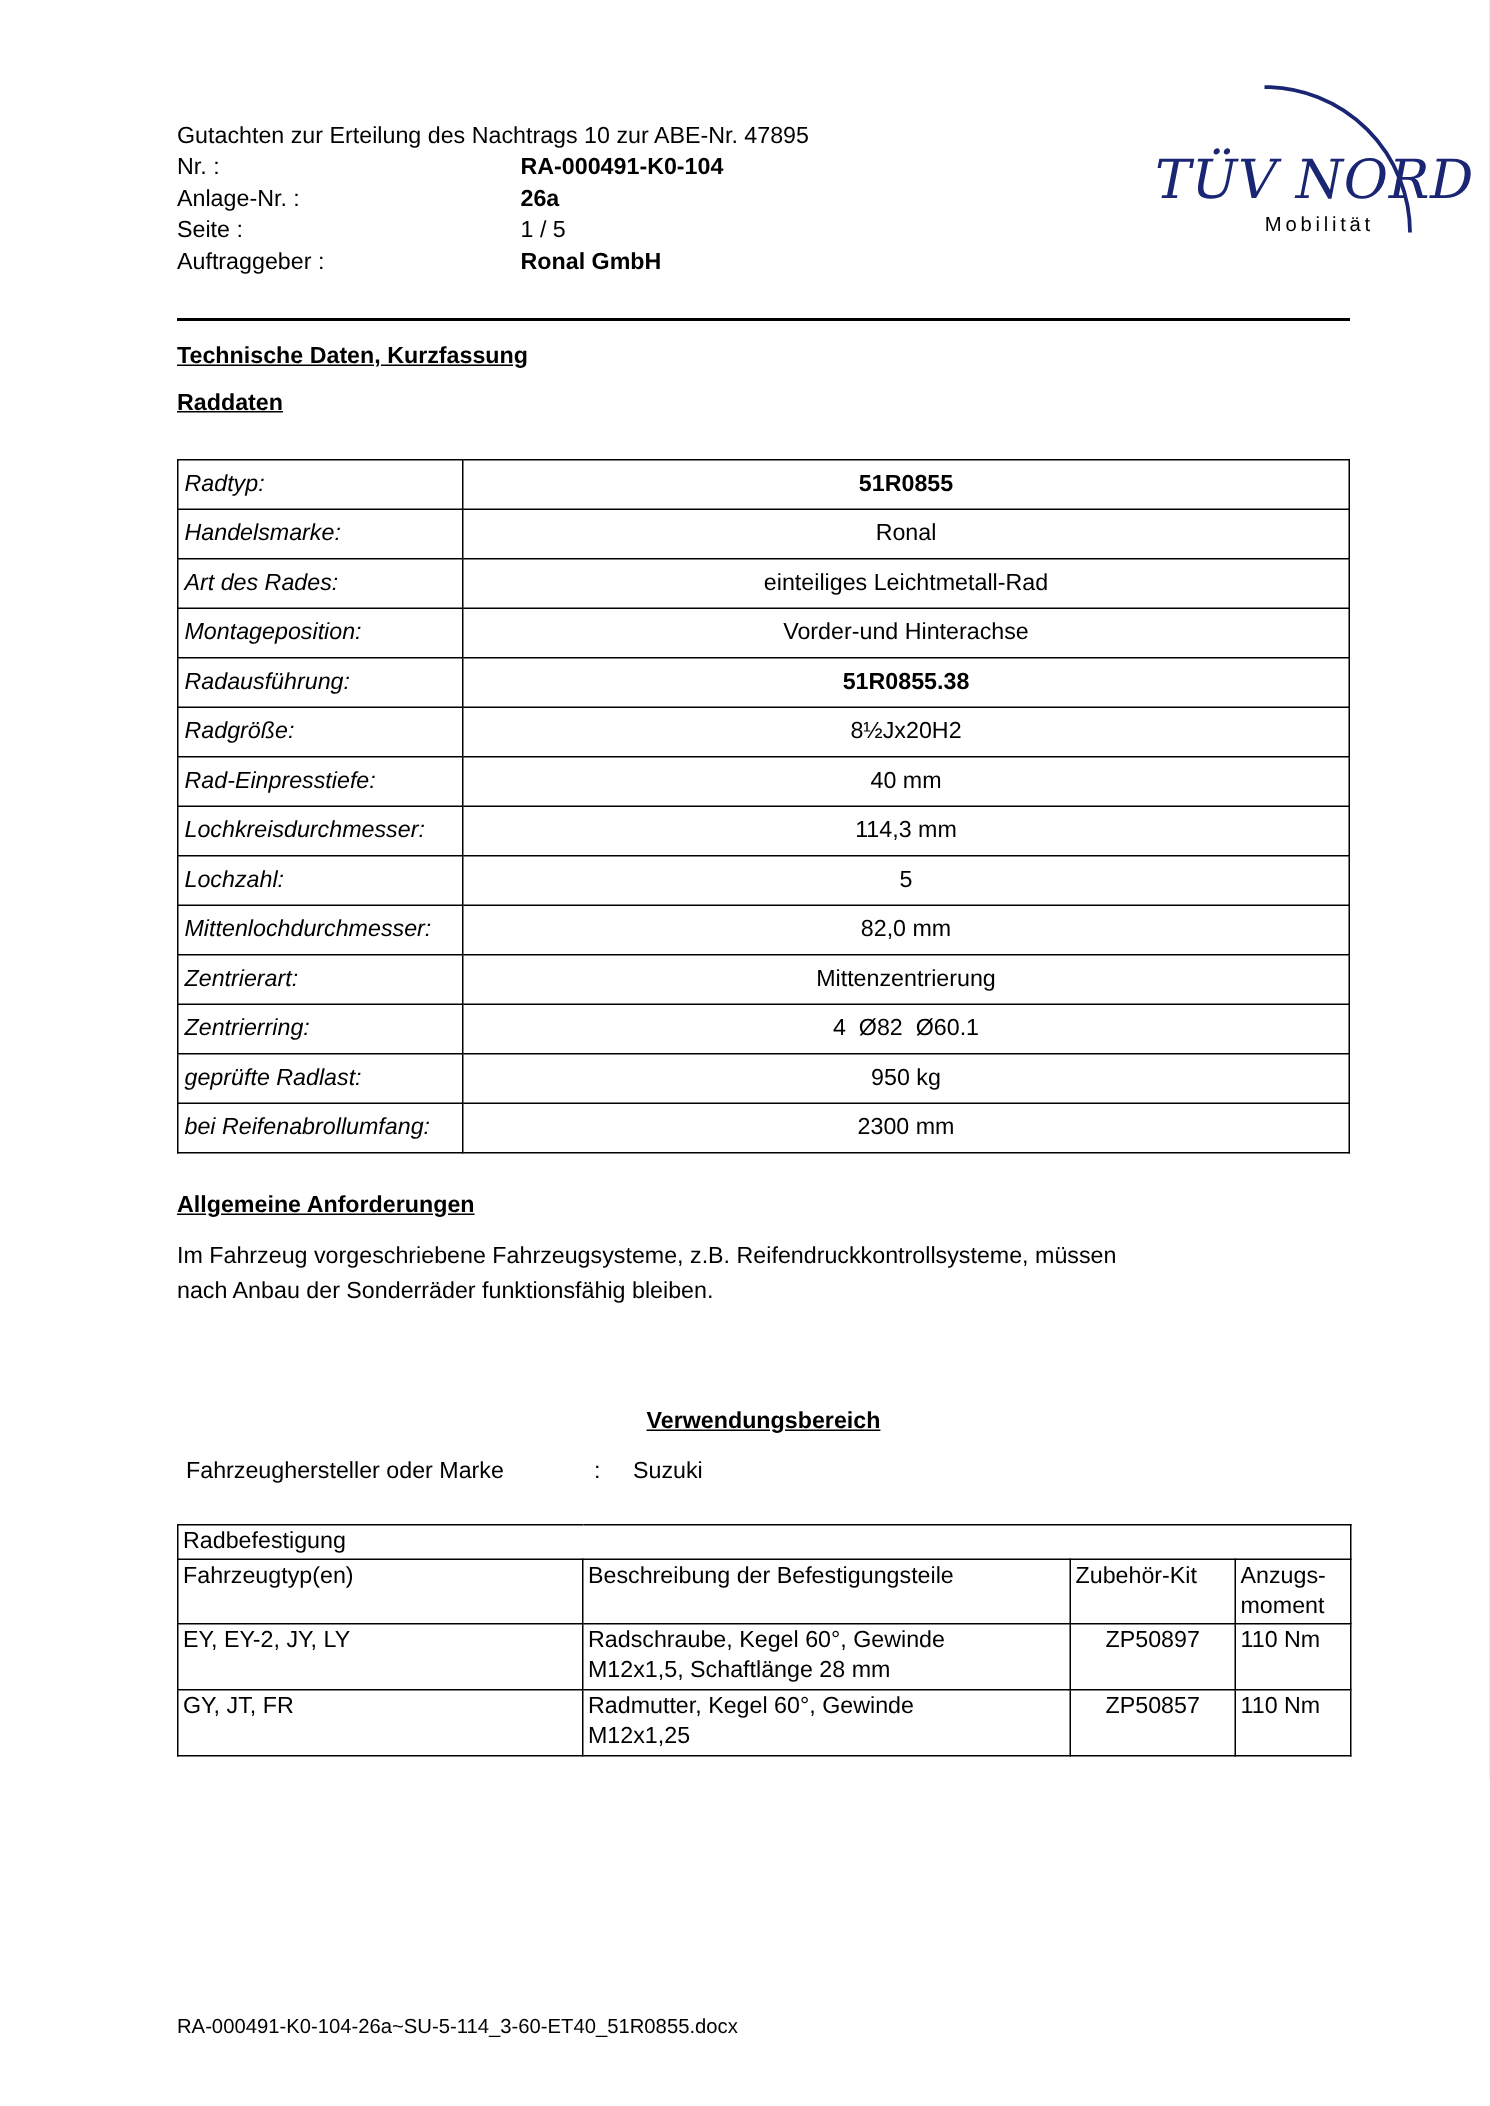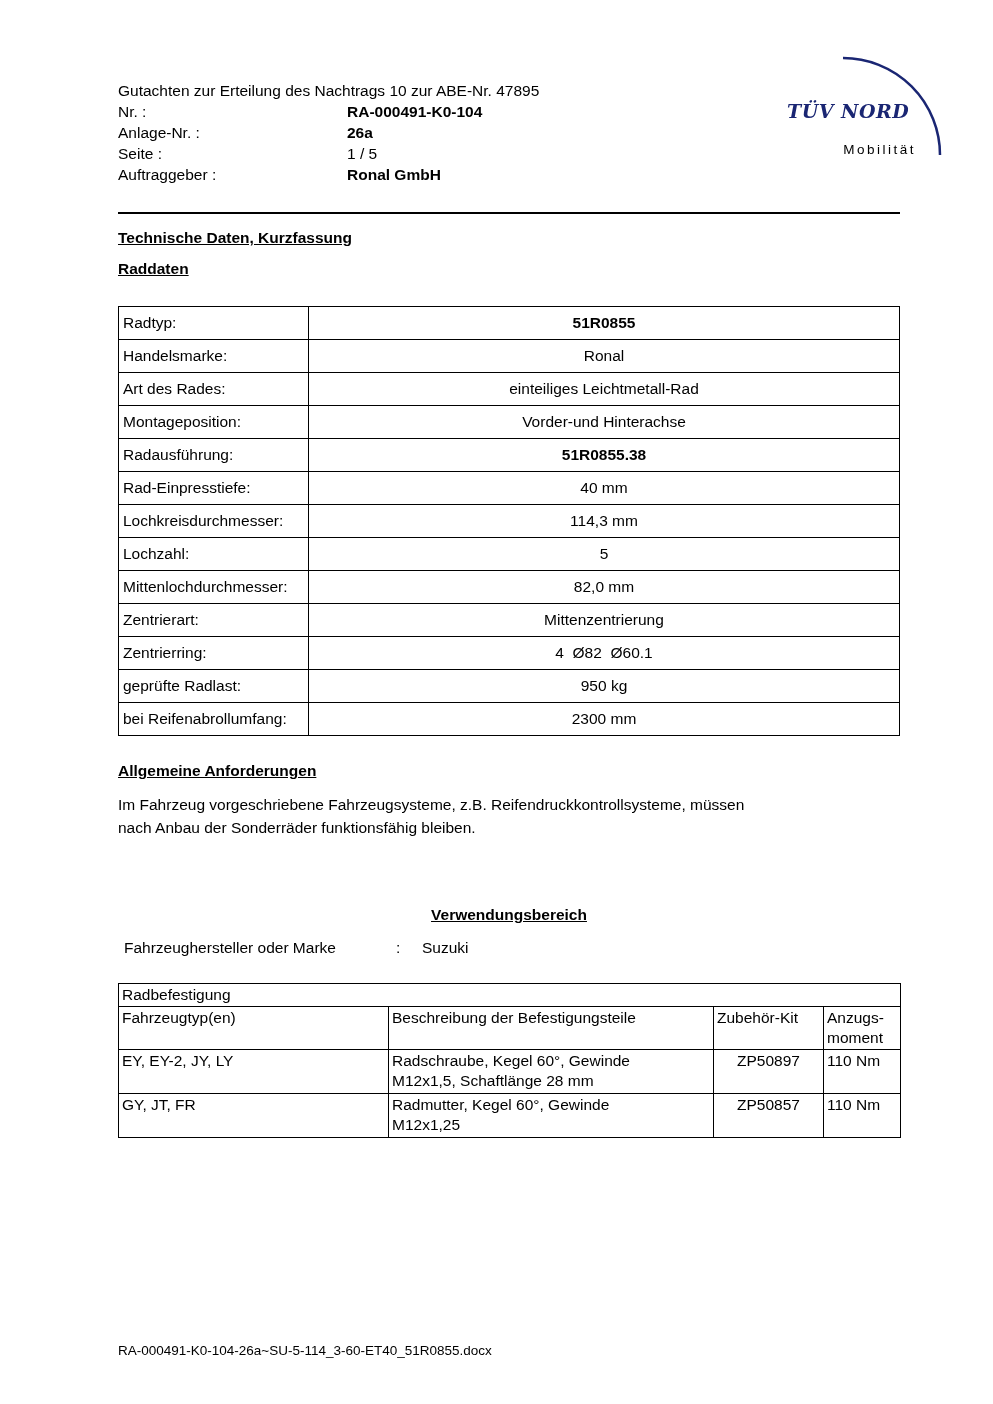--- a/index.html
+++ b/index.html
@@ -14,42 +14,42 @@
   
   .h-line { display:flex; font-size:15.5px; line-height:21px; }
   .h-label { width:229px; flex:0 0 229px; }
   .h-value { white-space:nowrap; }
   .bold { font-weight:bold; }
 
   
   .logo { position:absolute; left:750px; top:50px; width:200px; height:118px; }
   .logo svg { position:absolute; left:0; top:0; }
   .logo-text {
-    position:absolute; left:37px; top:50px;
+    position:absolute; left:20px; top:50px;
     font-family:"DejaVu Serif","Liberation Serif",serif;
-    font-style:italic; font-weight:bold; font-size:19px;
+    font-style:italic; font-weight:normal; font-size:36px;
     color:#1a2673; white-space:nowrap; letter-spacing:0.5px;
   }
   .logo-sub {
     position:absolute; right:34px; top:92px;
     font-size:13.5px; letter-spacing:2.5px; color:#000000;
   }
 
   .divider { border:none; border-top:2px solid #000; margin-top:27px; }
 
   .sec-h { font-weight:bold; text-decoration:underline; font-size:15.5px; line-height:20px; }
   .h-tech { margin-top:14px; }
   .h-rad  { margin-top:11px; }
   .h-allg { margin-top:25px; }
   .h-verw { margin-top:66px;text-align:center; }
 
   
   .rd-table { border-collapse:collapse; width:782px; table-layout:fixed; margin-top:27px; }
   .rd-table td { border:1px solid #000; font-size:15.5px; height:33px; vertical-align:middle; }
-  .rd-label { width:190px; padding-left:4px; }
+  .rd-label { width:190px; padding-left:4px;font-style:italic; }
   .rd-value { text-align:center; white-space:pre-wrap; }
 
   .para { margin-top:12px; font-size:15.5px; line-height:23px; white-space:pre-line; }
 
   .fh-line { margin-top:14px; font-size:15.5px; display:flex;align-items:flex-end; }
   .fh-label { margin-left:6px; width:272px; flex:0 0 272px; }
   .fh-colon { width:26px; flex:0 0 26px; }
 
   
   .rb-table { border-collapse:collapse; width:782px; table-layout:fixed; margin-top:26px; }
@@ -121,20 +121,24 @@
           <td class="rd-label">Art des Rades:</td>
           <td class="rd-value">einteiliges Leichtmetall-Rad</td>
         </tr>
         <tr>
           <td class="rd-label">Montageposition:</td>
           <td class="rd-value">Vorder-und Hinterachse</td>
         </tr>
         <tr>
           <td class="rd-label">Radausführung:</td>
           <td class="rd-value bold">51R0855.38</td>
+        </tr>
+        <tr>
+          <td class="rd-label">Radgröße:</td>
+          <td class="rd-value">8½Jx20H2</td>
         </tr>
         <tr>
           <td class="rd-label">Rad-Einpresstiefe:</td>
           <td class="rd-value">40 mm</td>
         </tr>
         <tr>
           <td class="rd-label">Lochkreisdurchmesser:</td>
           <td class="rd-value">114,3 mm</td>
         </tr>
         <tr>

